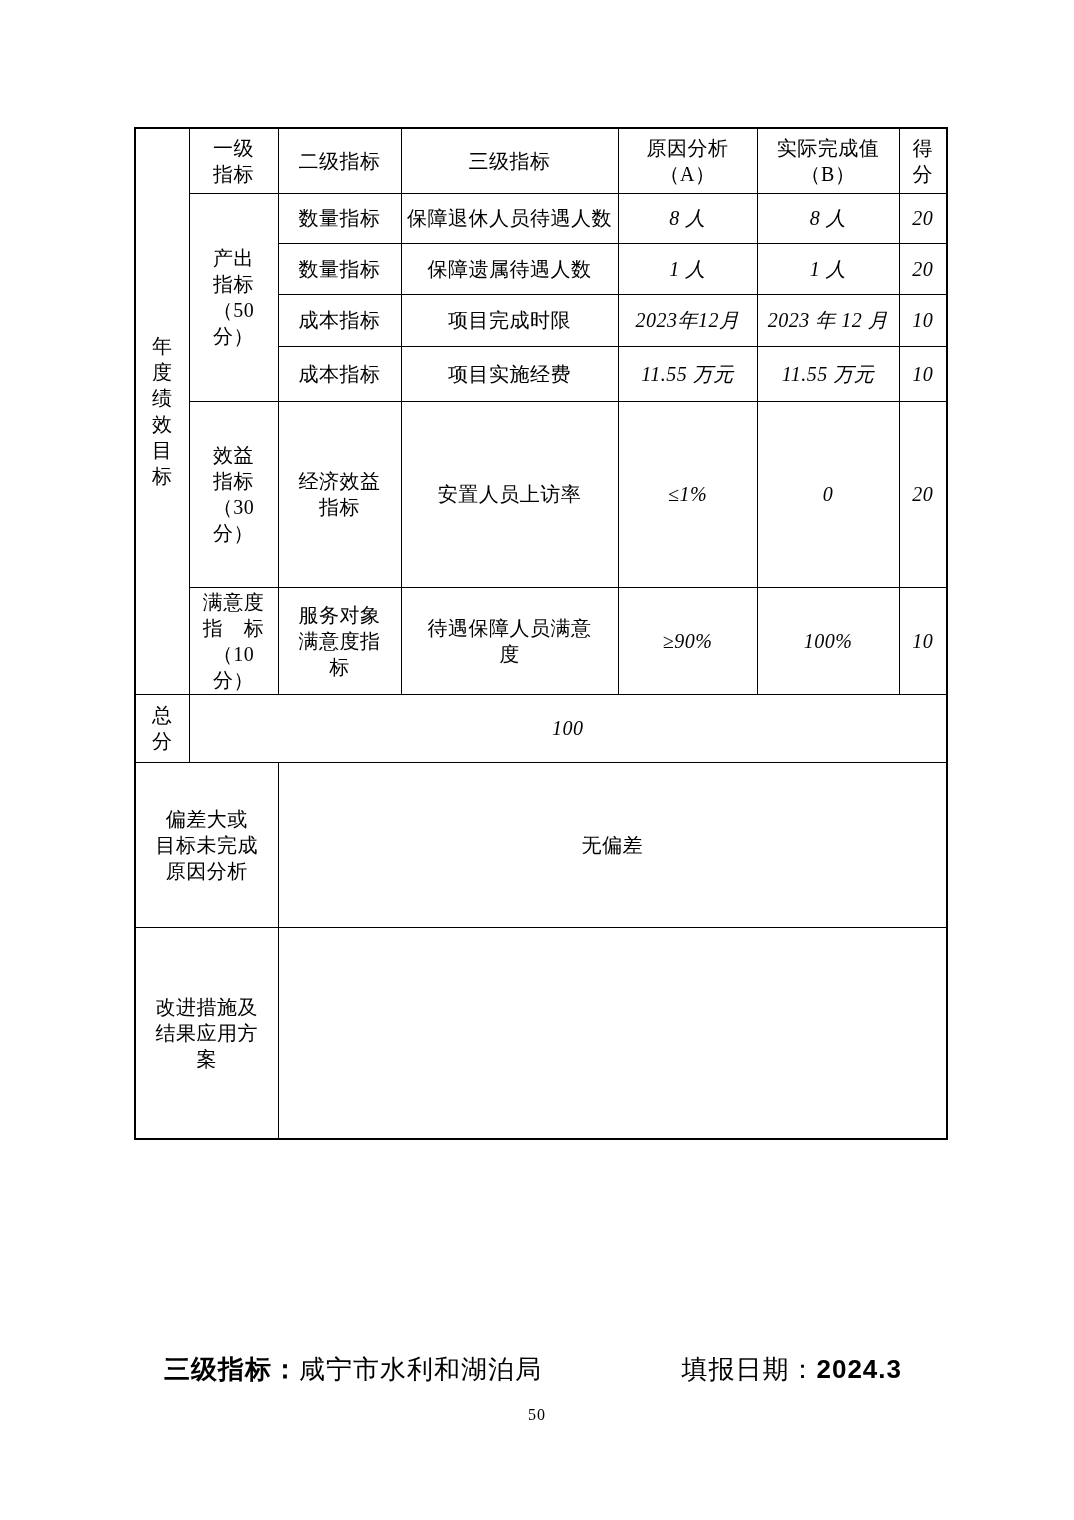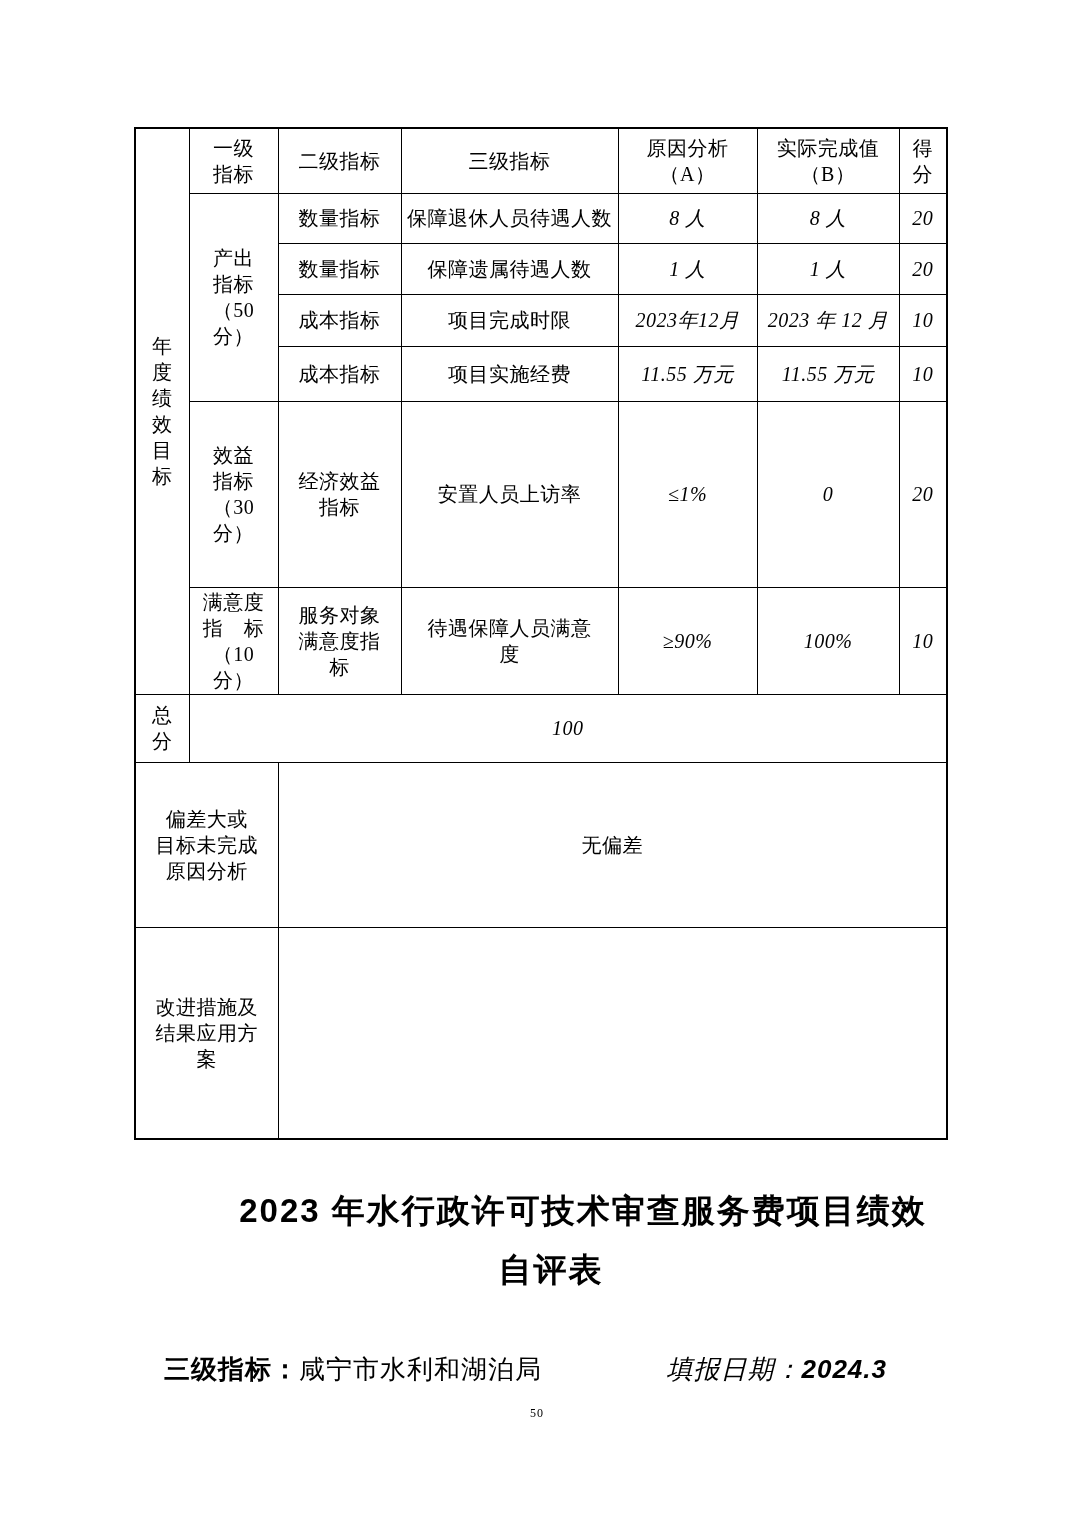--- a/index.html
+++ b/index.html
@@ -49,28 +49,28 @@
   }
   .doc-title .t1{display:block;transform:translateX(46px);}
   .doc-title .t2{display:block;transform:translateX(14px);}
   .doc-footer{
     position:absolute;left:134px;top:1352px;width:812px;
     display:flex;justify-content:space-between;
     padding:0;box-sizing:border-box;
     font-size:26px;letter-spacing:1px;
   }
   .doc-footer .left{margin-left:30px;}
-  .doc-footer .right{margin-right:59px;font-style:italic;}
+  .doc-footer .right{margin-right:44px;}
   .lbl{font-family:"Liberation Sans","DejaVu Sans",sans-serif;font-weight:700;}
   .val-serif{font-family:Liberation Serif, serif;font-weight:400;}
   .lbl-serif{font-family:"Liberation Serif","DejaVu Serif",serif;font-weight:400;}
   .val-sans{font-family:"Liberation Sans","DejaVu Sans",sans-serif;font-weight:700;}
   .page-num{
     position:absolute;left:0;top:1406px;width:100%;
-    text-align:center;font-size:12px;letter-spacing:1px;
+    text-align:center;font-size:16px;letter-spacing:1px;
   }
 </style>
 </head>
 <body>
 
 <div class="sheet">
 
   <table class="perf">
     <colgroup>
       <col style="width:54px">
@@ -171,24 +171,20 @@
       </tr>
       <tr style="height:212px">
         <td colspan="2" class="mid">改进措施及
 结果应用方
 案</td>
         <td colspan="5" class="leftcell"></td>
       </tr>
     </tbody>
   </table>
 
-  <div class="doc-title">
-    <span class="t1">2023 年水行政许可技术审查服务费项目绩效</span>
-    <span class="t2">自评表</span>
-  </div>
 
   <div class="doc-footer">
     <span class="left"><span class="lbl">三级指标：</span><span class="val-serif">咸宁市水利和湖泊局</span></span>
     <span class="right"><span class="lbl-serif">填报日期：</span><span class="val-sans">2024.3</span></span>
   </div>
 
   <div class="page-num">50</div>
 
 </div>
 

